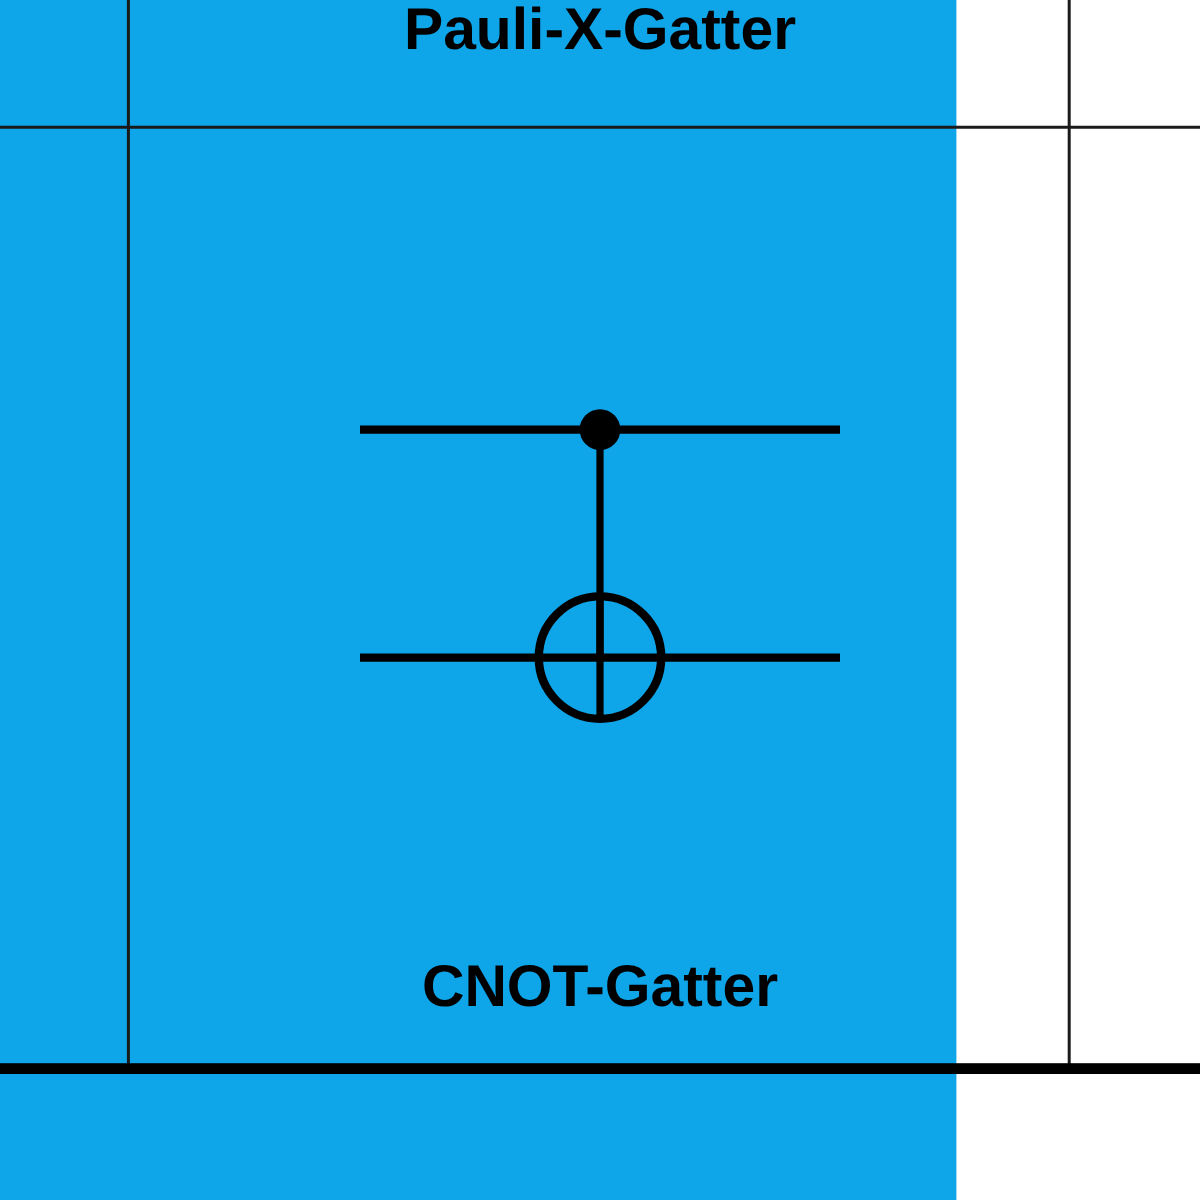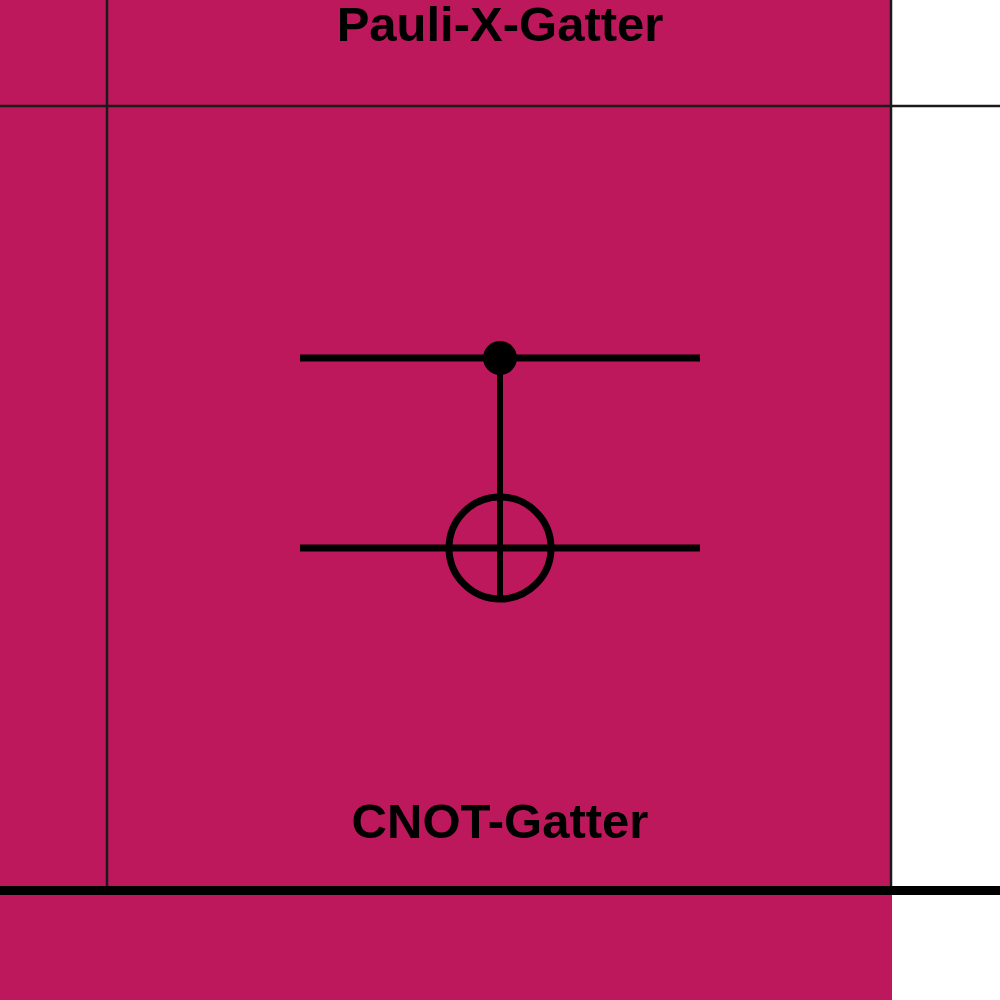--- a/index.html
+++ b/index.html
@@ -8,23 +8,23 @@
     background: #ffffff;
   }
   body {
     width: 1000px;
     height: 1000px;
     overflow: hidden;
     font-family: "Liberation Sans", sans-serif;
   }
   #stage {
     position: relative;
-    width: 892px;
+    width: 797px;
     height: 1000px;
-    background: #be185d;
+    background: #0ea5e9;
   }
   #diagram-svg {
     position: absolute;
     left: 0;
     top: 0;
     width: 1000px;
     height: 1000px;
     display: block;
   }
   .cell-title {

